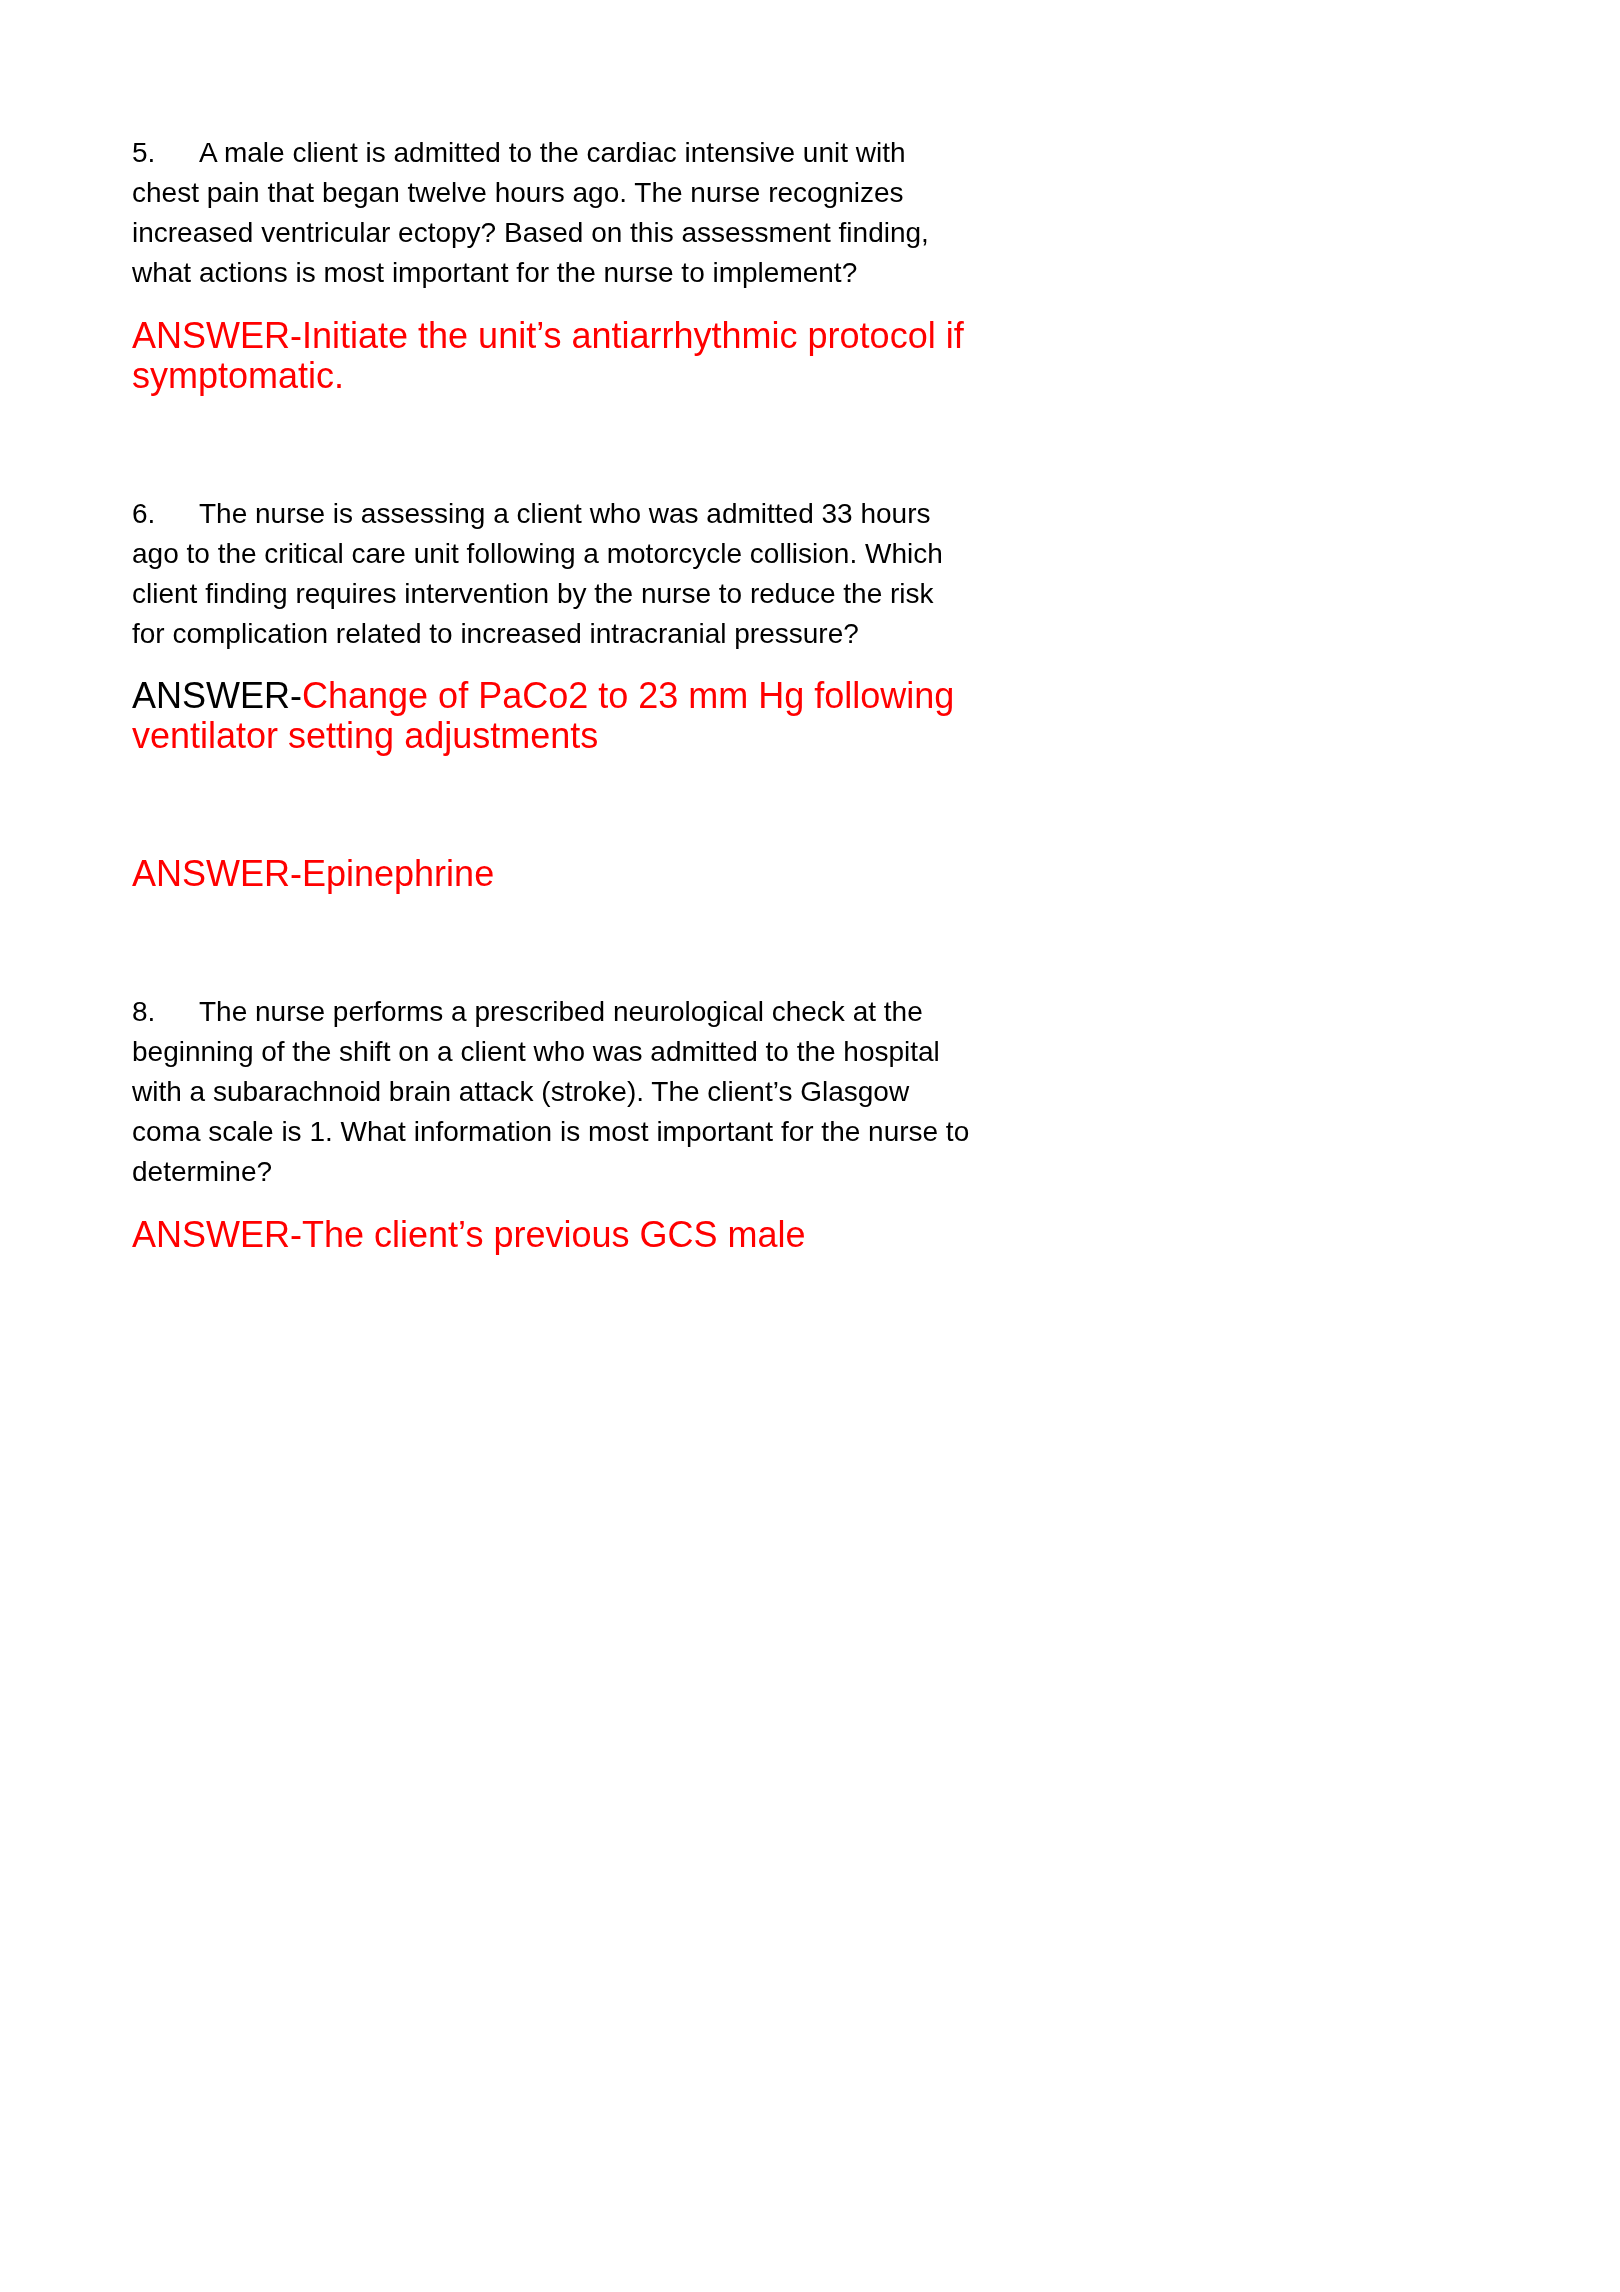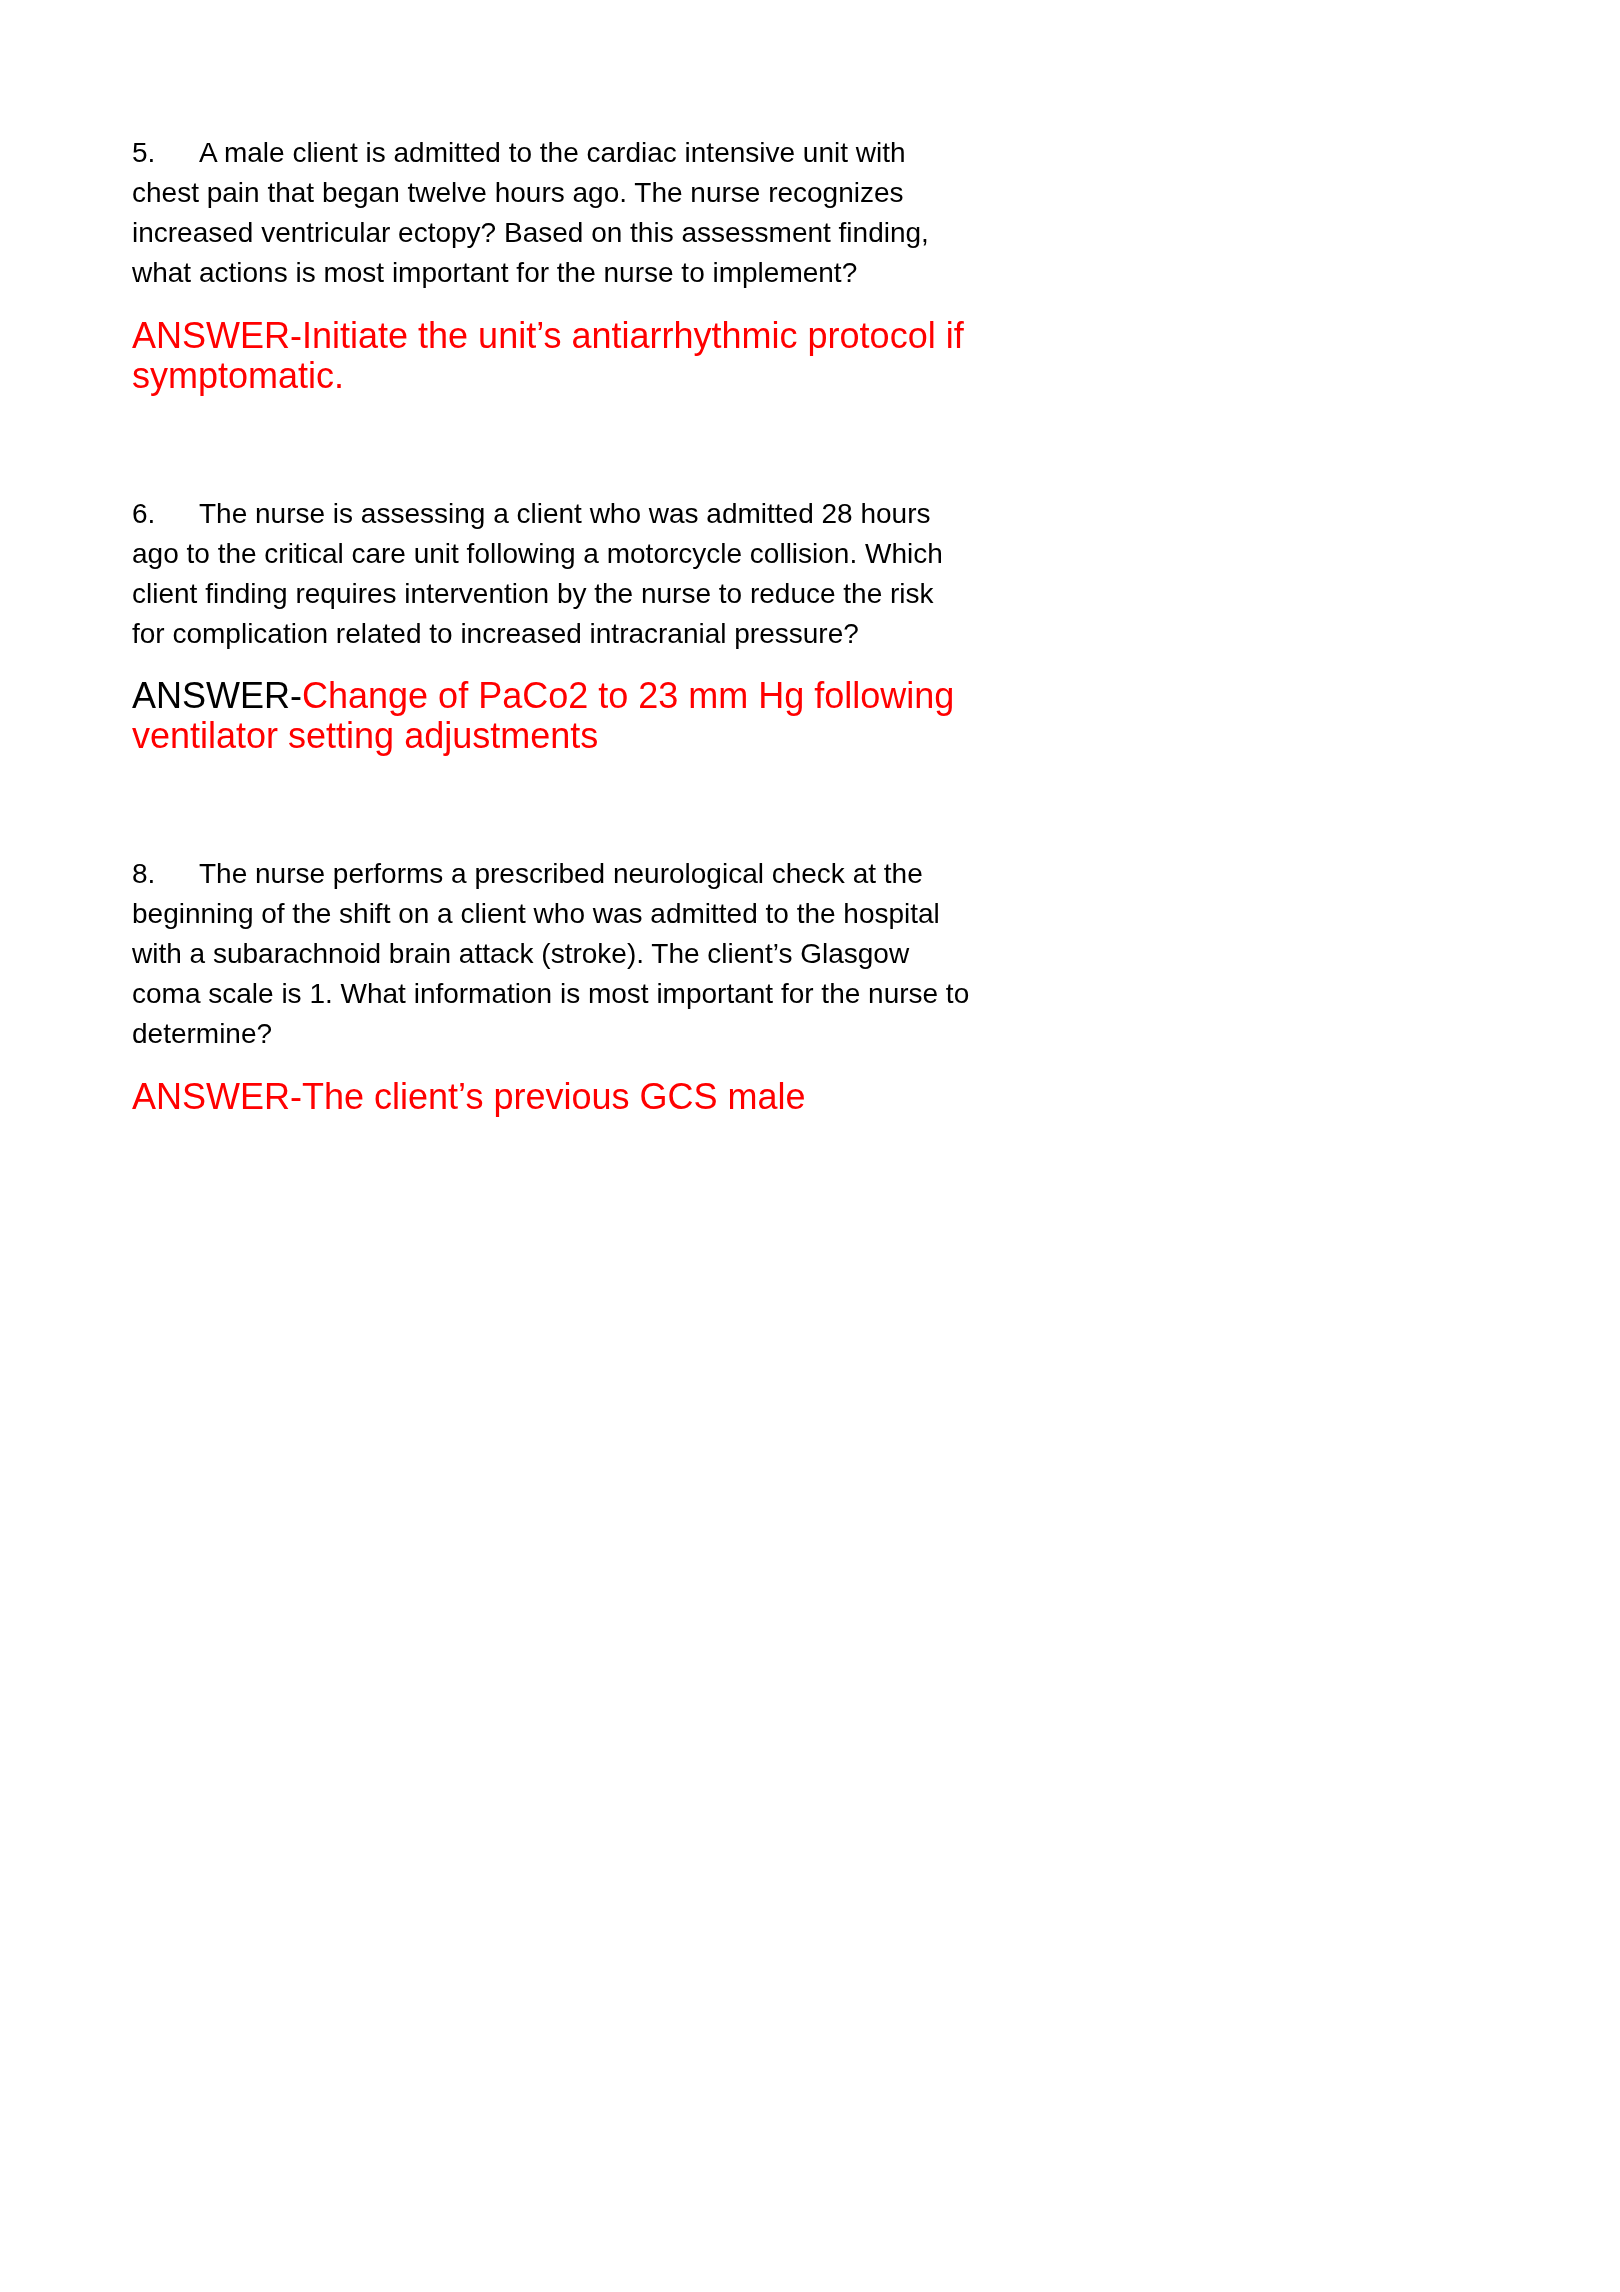--- a/index.html
+++ b/index.html
@@ -48,25 +48,26 @@
 <body>
 
 <div class="page">
 
   <div class="qa-item">
     <p class="question"><span class="q-num">5.</span><span>A male client is admitted to the cardiac intensive unit with chest pain that began twelve hours ago. The nurse recognizes increased ventricular ectopy? Based on this assessment finding, what actions is most important for the nurse to implement?</span></p>
     <p class="answer"><span class="red">ANSWER-</span><span class="red">Initiate the unit’s antiarrhythmic protocol if symptomatic.</span></p>
   </div>
 
   <div class="qa-item">
-    <p class="question"><span class="q-num">6.</span><span>The nurse is assessing a client who was admitted 28 hours ago to the critical care unit following a motorcycle collision. Which client finding requires intervention by the nurse to reduce the risk for complication related to increased intracranial pressure?</span></p>
+    <p class="question"><span class="q-num">6.</span><span>The nurse is assessing a client who was admitted 33 hours ago to the critical care unit following a motorcycle collision. Which client finding requires intervention by the nurse to reduce the risk for complication related to increased intracranial pressure?</span></p>
     <p class="answer"><span>ANSWER-</span><span class="red">Change of PaCo2 to 23 mm Hg following ventilator setting adjustments</span></p>
   </div>
 
   <div class="qa-item">
+    <p class="answer"><span class="red">ANSWER-</span><span class="red">Epinephrine</span></p>
   </div>
 
   <div class="qa-item">
     <p class="question"><span class="q-num">8.</span><span>The nurse performs a prescribed neurological check at the beginning of the shift on a client who was admitted to the hospital with a subarachnoid brain attack (stroke). The client’s Glasgow coma scale is 1. What information is most important for the nurse to determine?</span></p>
     <p class="answer"><span class="red">ANSWER-</span><span class="red">The client’s previous GCS male</span></p>
   </div>
 
 </div>
 
 

